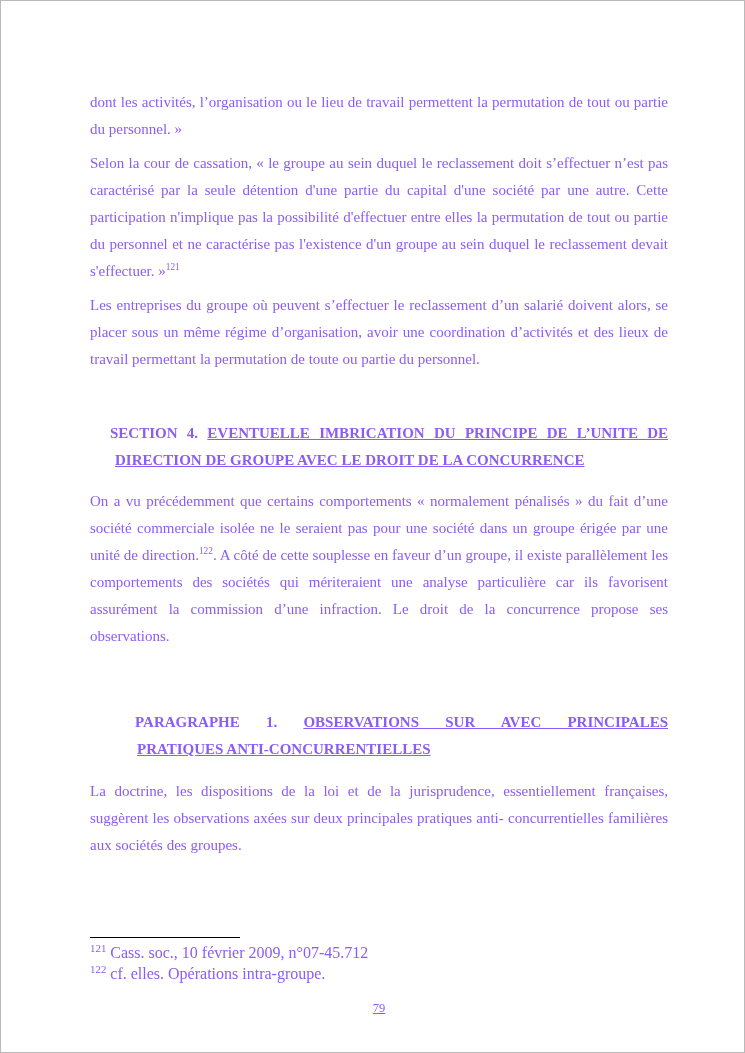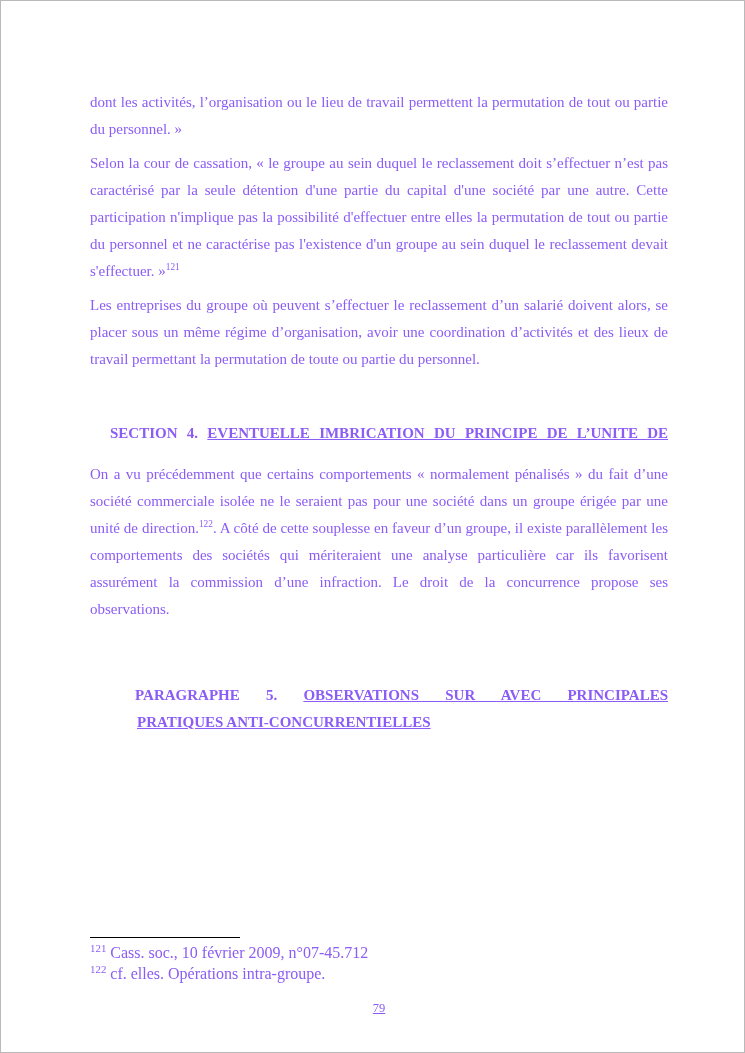--- a/index.html
+++ b/index.html
@@ -85,29 +85,31 @@
 <div class="page">
 
   <p class="para"><span>dont les activités, l’organisation ou le lieu de travail permettent la permutation de tout ou partie du personnel. »</span></p>
 
   <p class="para"><span>Selon la cour de cassation, « le groupe au sein duquel le reclassement doit s’effectuer n’est pas caractérisé par la seule détention d'une partie du capital d'une société par une autre. Cette participation  n'implique pas la possibilité d'effectuer entre elles la permutation de tout ou partie du personnel et ne caractérise pas l'existence d'un groupe au sein duquel le reclassement devait s'effectuer. »</span><sup class="fnref">121</sup></p>
 
   <p class="para"><span>Les entreprises du groupe où peuvent s’effectuer le reclassement d’un salarié doivent alors, se placer sous un même régime d’organisation, avoir une coordination d’activités et des lieux de travail permettant la permutation de toute ou partie du personnel.</span></p>
 
   <div class="heading sec-heading">
     <div class="just"><span>SECTION 4.</span> <span class="u">EVENTUELLE  IMBRICATION DU PRINCIPE DE L’UNITE DE</span></div>
+    <div class="sec-line2"><span class="u">DIRECTION DE GROUPE AVEC LE DROIT DE LA CONCURRENCE</span></div>
   </div>
 
   <p class="para"><span>On a vu précédemment que certains comportements « normalement  pénalisés » du fait d’une société commerciale isolée ne le seraient pas pour une société dans un groupe érigée par une unité de direction.</span><sup class="fnref">122</sup><span>. A côté de cette souplesse en faveur d’un groupe, il existe parallèlement les comportements des sociétés  qui mériteraient une analyse particulière car ils favorisent assurément la commission d’une infraction. Le droit de la concurrence propose  ses observations.</span></p>
 
   <div class="heading par-heading">
-    <div class="just"><span>PARAGRAPHE 5.</span> <span class="u">OBSERVATIONS SUR AVEC PRINCIPALES</span></div>
+    <div class="just"><span>PARAGRAPHE 1.</span> <span class="u">OBSERVATIONS SUR AVEC PRINCIPALES</span></div>
     <div class="par-line2"><span class="u">PRATIQUES ANTI-CONCURRENTIELLES</span></div>
   </div>
 
+  <p class="para"><span>La doctrine, les dispositions de la loi et de la jurisprudence, essentiellement françaises, suggèrent les observations axées sur deux principales pratiques anti- concurrentielles familières aux sociétés des groupes.</span></p>
 
   <div class="footnotes">
     <div class="fn-rule"></div>
     <div class="footnote"><sup>121</sup> <span>Cass. soc., 10 février 2009, n°07-45.712</span></div>
     <div class="footnote"><sup>122</sup> <span>cf. elles. Opérations intra-groupe.</span></div>
   </div>
 
   <div class="page-number">79</div>
 
 </div>

